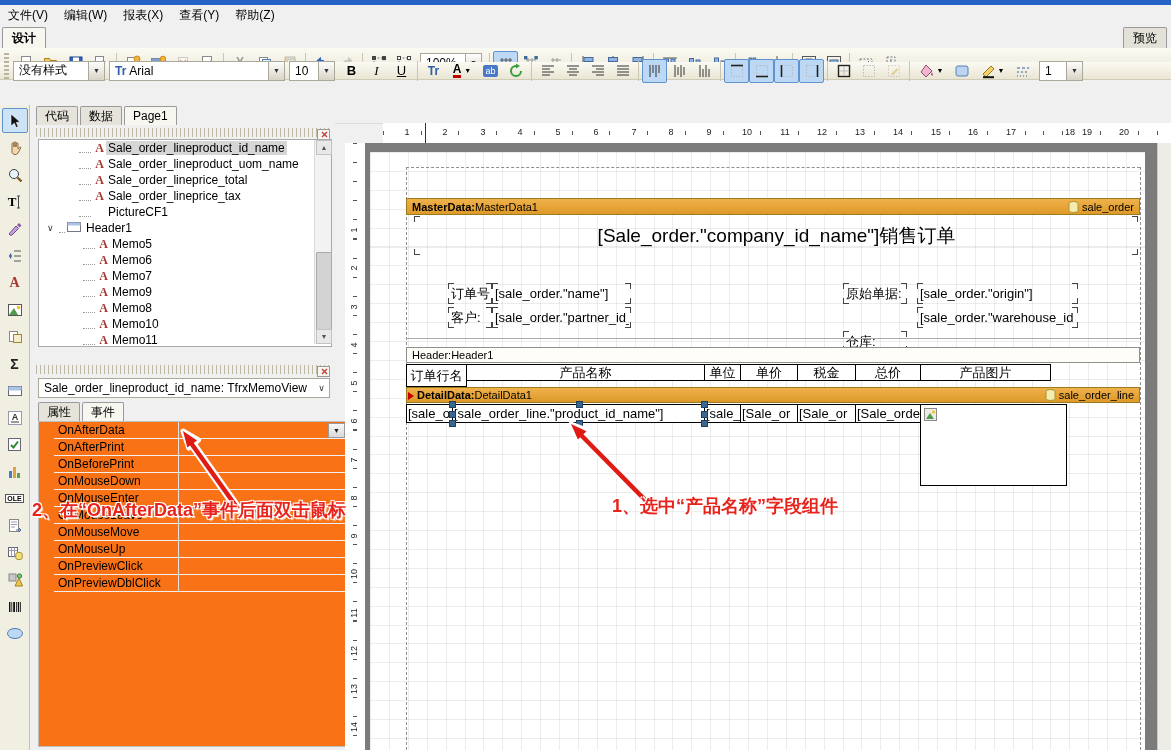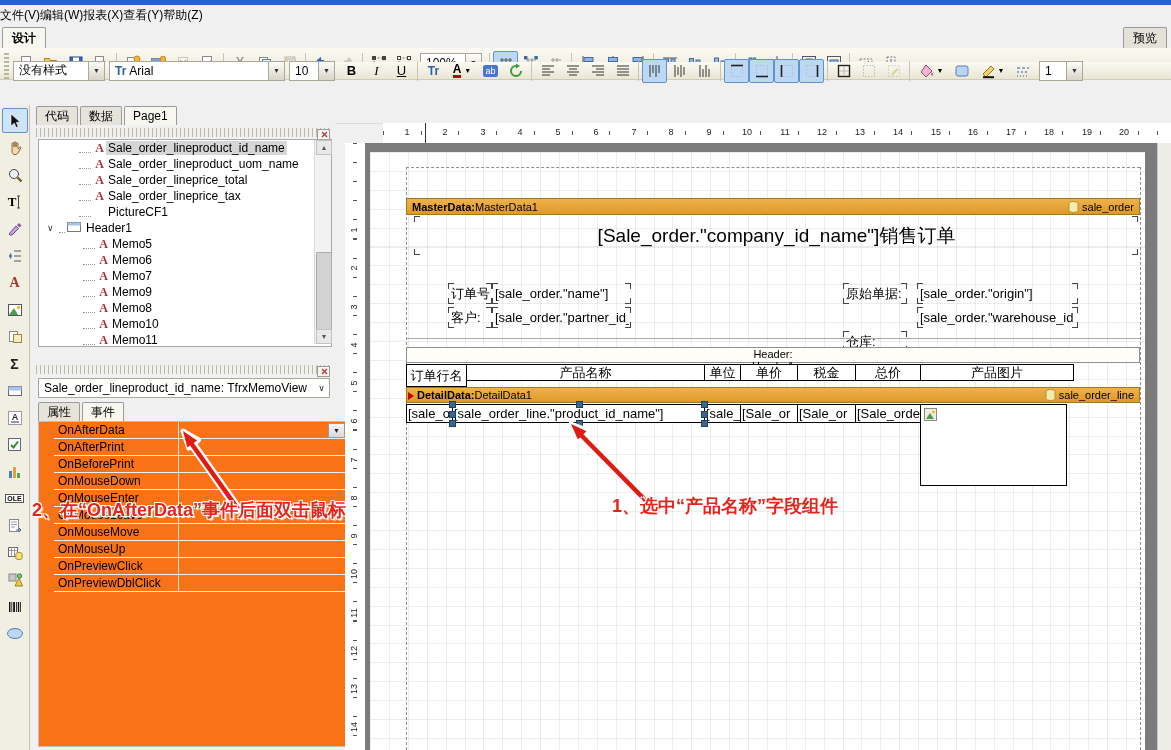--- a/index.html
+++ b/index.html
@@ -2,21 +2,21 @@
 <html><head>
 <meta charset="utf-8">
 <style>
   html,body{margin:0;padding:0;background:#d8d8d8;}
   #root{position:relative;width:1171px;height:750px;background:#F0F0F0;
         font-family:"Liberation Sans",sans-serif;overflow:hidden;color:#000;}
   .abs{position:absolute;}
   
   .titlebar{left:0;top:0;width:1171px;height:5px;background:#2663C5;}
   .menubar{left:0;top:5px;width:1171px;height:20px;background:#F0F0F0;display:flex;align-items:center;font-size:12px;}
-  .menuitem{padding:0 0;height:20px;display:flex;align-items:center;cursor:default;}
+  .menuitem{padding:0 8px;height:20px;display:flex;align-items:center;cursor:default;}
   .viewtabs{left:0;top:25px;width:1171px;height:23px;background:#F0F0F0;display:flex;align-items:flex-end;padding-left:2px;box-sizing:border-box;justify-content:space-between;}
   .vtab{height:20px;padding:0 9px;font-size:12px;display:flex;align-items:center;border:1px solid #9a9a9a;border-bottom:none;border-radius:2px 2px 0 0;background:#E4E2D8;margin-right:4px;}
   .vtab.act{background:#F7F6EF;font-weight:bold;}
   .tbar{left:0;width:1171px;background:linear-gradient(#FBFAF3,#EAE6D4);border-bottom:1px solid #CFCBB6;display:flex;align-items:center;padding-left:4px;box-sizing:border-box;}
   .grip{width:5px;height:20px;margin-right:4px;background:repeating-linear-gradient(180deg,#b9b5a0 0 2px,transparent 2px 4px);}
   .tb{width:23px;height:22px;border:1px solid transparent;border-radius:2px;display:flex;align-items:center;justify-content:center;flex:none;}
   .tb.on{background:#BCD8F4;border-color:#5E93CE;}
   .tb.dis{opacity:.4;}
   .sep{width:1px;height:20px;background:#C9C5B2;margin:0 3px;flex:none;}
   .combo{height:20px;background:#fff;border:1px solid #ABA79A;display:flex;align-items:center;font-size:12px;padding-left:5px;box-sizing:border-box;flex:none;}
@@ -64,21 +64,21 @@
   .page{left:370px;top:152px;width:775px;height:598px;background:#fff;
         background-image:repeating-linear-gradient(90deg,rgba(140,140,140,.16) 0 1px,transparent 1px 18.9px),
                          repeating-linear-gradient(180deg,rgba(140,140,140,.16) 0 1px,transparent 1px 18.9px);
         overflow:hidden;}
   .guide-l{position:absolute;left:36px;top:15px;bottom:0;width:0;border-left:1px dashed #8f8f8f;}
   .guide-r{position:absolute;left:770px;top:15px;bottom:0;width:0;border-left:1px dashed #8f8f8f;}
   .guide-t{position:absolute;left:36px;top:15px;width:734px;height:0;border-top:1px dashed #8f8f8f;}
   .band{position:absolute;left:36px;width:734px;height:17px;background:linear-gradient(#F0B14C,#DE9A28);border:1px solid #9C7A1E;box-sizing:border-box;display:flex;align-items:center;font-size:11px;padding:0 5px;}
   .band .bb{font-weight:bold;}
   .badge{margin-left:auto;display:flex;align-items:center;gap:3px;font-size:11px;}
-  .hband{position:absolute;left:36px;width:734px;height:16px;background:#FEFDF8;border:1px solid #8f8f8f;box-sizing:border-box;display:flex;align-items:center;font-size:11px;padding:0 5px;flex-direction:column;}
+  .hband{position:absolute;left:36px;width:734px;height:16px;background:#FEFDF8;border:1px solid #8f8f8f;box-sizing:border-box;display:flex;align-items:center;font-size:11px;padding:0 5px;}
   .memo{position:absolute;}
   .memo i{position:absolute;width:5px;height:5px;border:0 solid #444;}
   .memo i.tl{left:0;top:0;border-left-width:1px;border-top-width:1px;}
   .memo i.tr{right:0;top:0;border-right-width:1px;border-top-width:1px;}
   .memo i.bl{left:0;bottom:0;border-left-width:1px;border-bottom-width:1px;}
   .memo i.br{right:0;bottom:0;border-right-width:1px;border-bottom-width:1px;}
   .memo .mtx{position:absolute;left:3px;top:0;right:2px;bottom:0;display:flex;align-items:center;font-size:13px;white-space:nowrap;overflow:hidden;}
   .tcell{position:absolute;border:1px solid #000;box-sizing:border-box;background:#fff;font-size:13px;display:flex;align-items:center;justify-content:center;overflow:hidden;white-space:nowrap;}
   .dcell{justify-content:flex-start;padding-left:1px;}
   .hd{position:absolute;width:5px;height:5px;background:#39678F;border:1px solid #1F3F5E;z-index:5;}
@@ -797,21 +797,21 @@
       <span class="hnum" style="left:281px;">8</span>
     <span class="hnum" style="left:319px;">9</span>
       <span class="hnum" style="left:357px;">10</span>
     <span class="hnum" style="left:395px;">11</span>
       <span class="hnum" style="left:432px;">12</span>
     <span class="hnum" style="left:470px;">13</span>
       <span class="hnum" style="left:508px;">14</span>
     <span class="hnum" style="left:546px;">15</span>
       <span class="hnum" style="left:583px;">16</span>
     <span class="hnum" style="left:621px;">17</span>
-      <span class="hnum" style="left:659px;">18</span>
+      <span class="hnum" style="left:680px;">18</span>
     <span class="hnum" style="left:697px;">19</span>
       <span class="hnum" style="left:734px;">20</span>
   </div>
 
   <div class="abs canvas"></div>
 
   <div class="abs vruler">
     <div class="vticks"></div>
     <span class="vnum" style="top:81px;">1</span>
       <span class="vnum" style="top:119px;">2</span>
@@ -931,21 +931,21 @@
       </div>
     <div class="tcell" style="left:370px;top:212px;width:58px;height:17px;">
         <span>单价</span>
       </div>
     <div class="tcell" style="left:427px;top:212px;width:59px;height:17px;">
         <span>税金</span>
       </div>
     <div class="tcell" style="left:485px;top:212px;width:66px;height:17px;">
         <span>总价</span>
       </div>
-    <div class="tcell" style="left:550px;top:212px;width:154px;height:17px;">
+    <div class="tcell" style="left:550px;top:212px;width:131px;height:17px;">
         <span>产品图片</span>
       </div>
 
     <div class="band" style="top:235px;height:16px;">
       <div class="redflag"></div>
       <span class="bb" style="margin-left:5px;">DetailData:</span>
         <span> DetailData1</span>
       <span class="badge">
         <svg class="cyl" width="11" height="12">
             <ellipse cx="5.5" cy="2.5" rx="4.5" ry="2" fill="#F6EBAE" stroke="#A89530"></ellipse>

